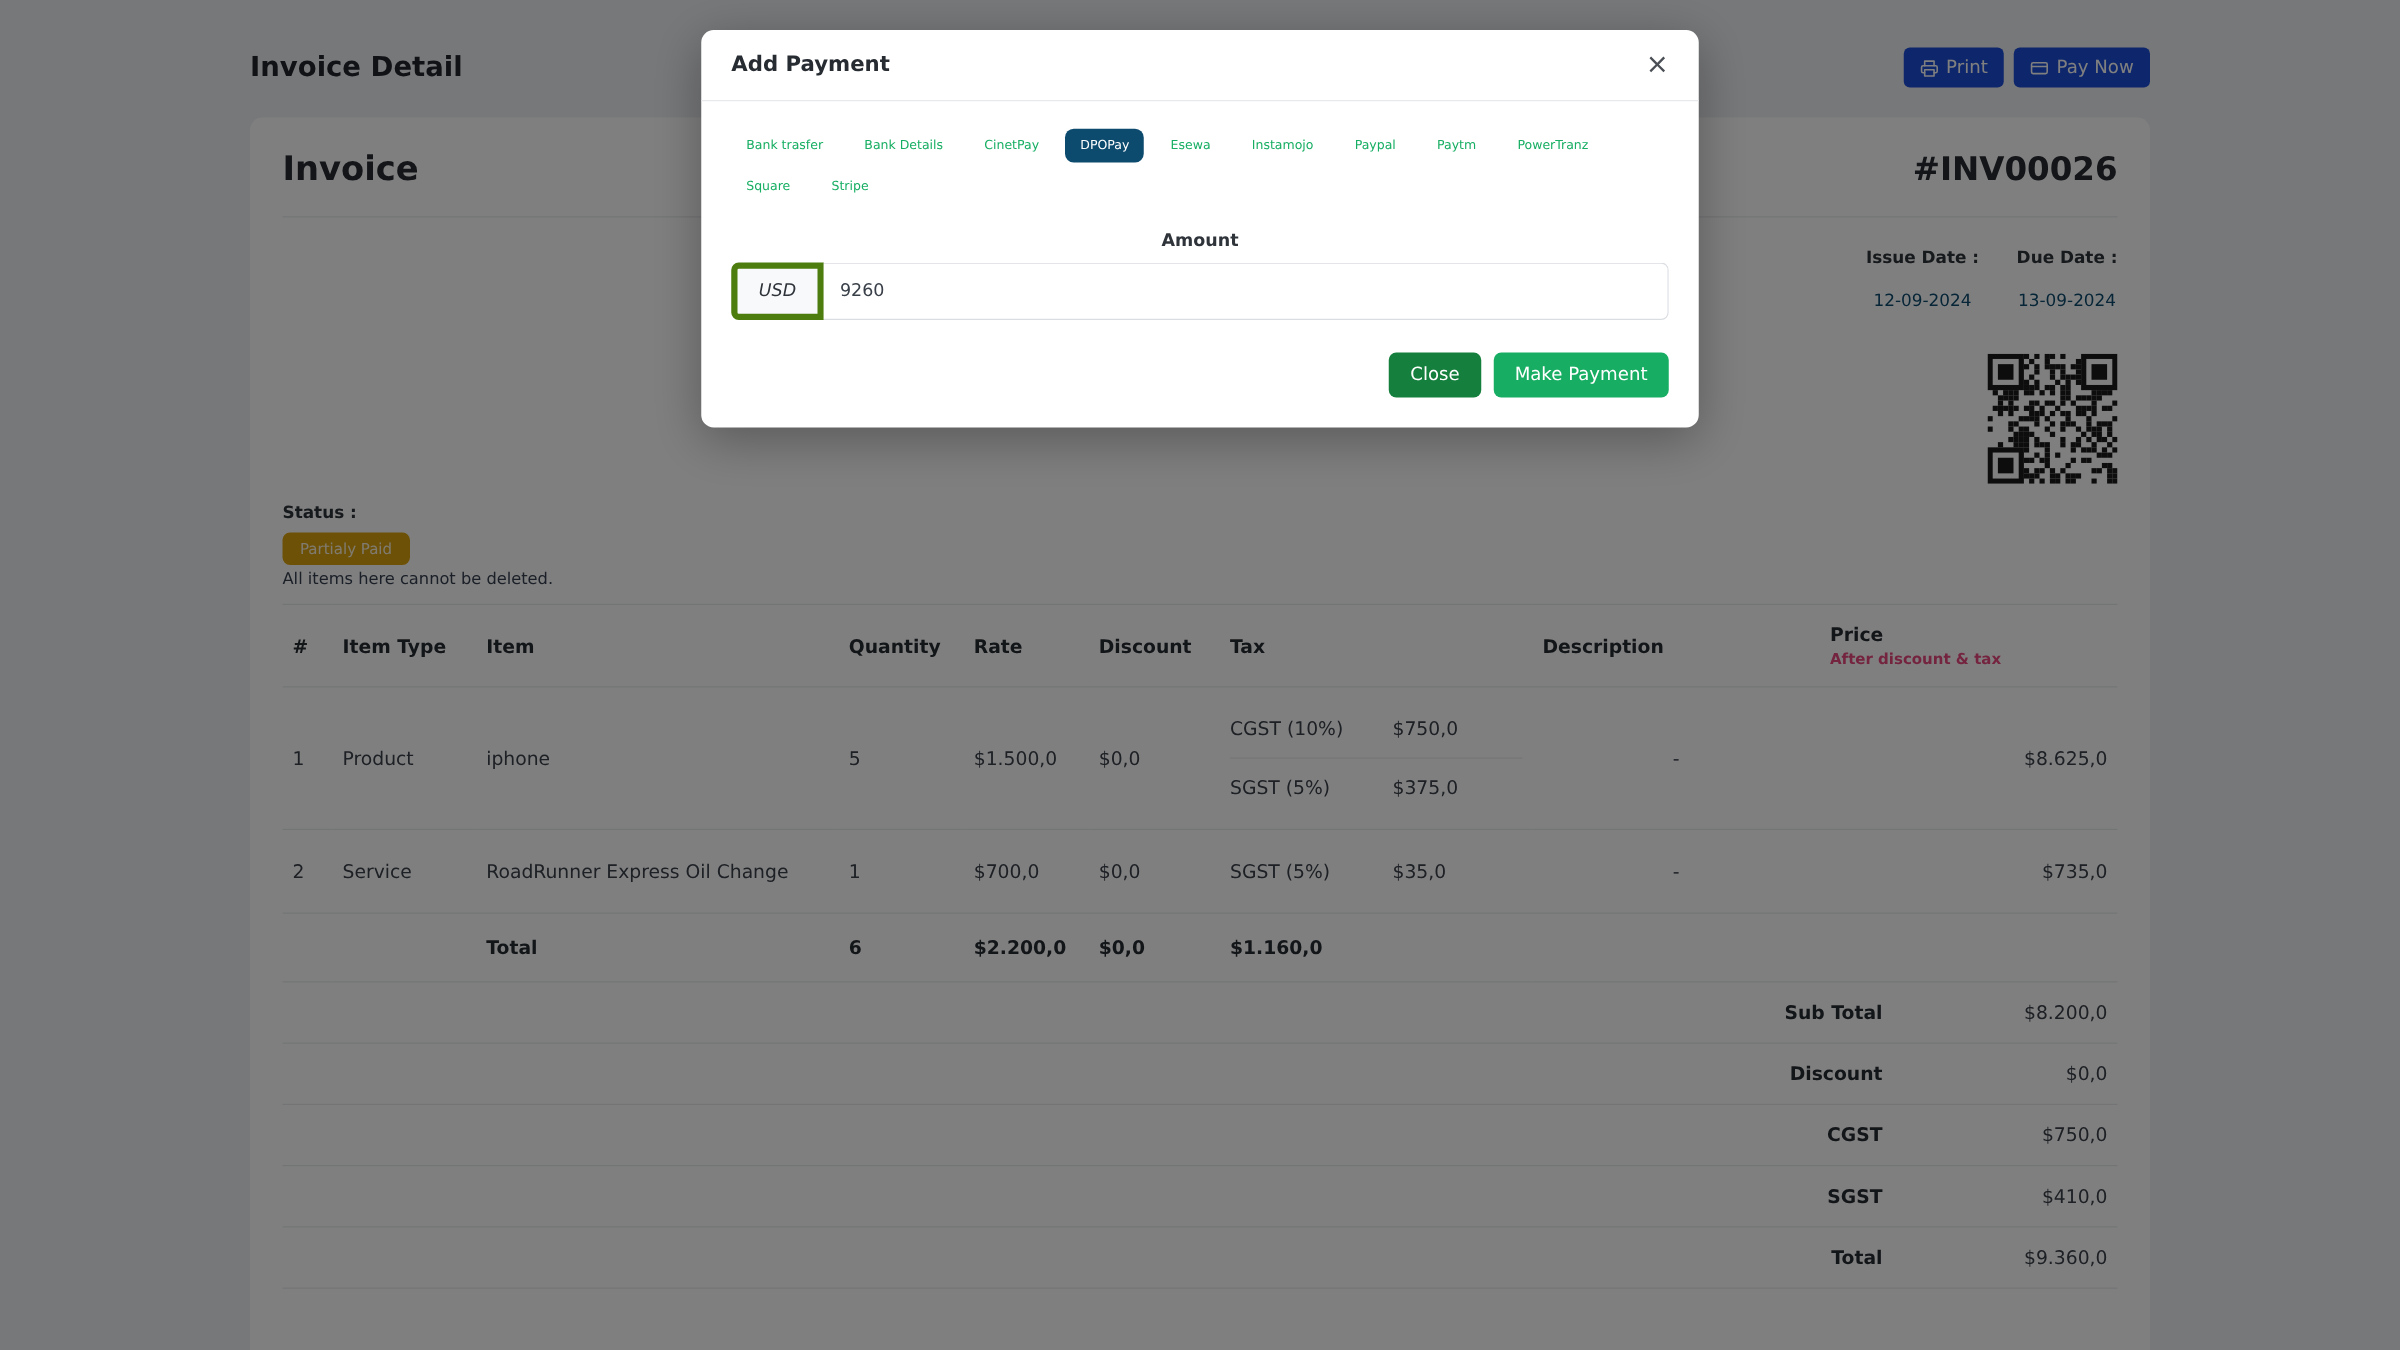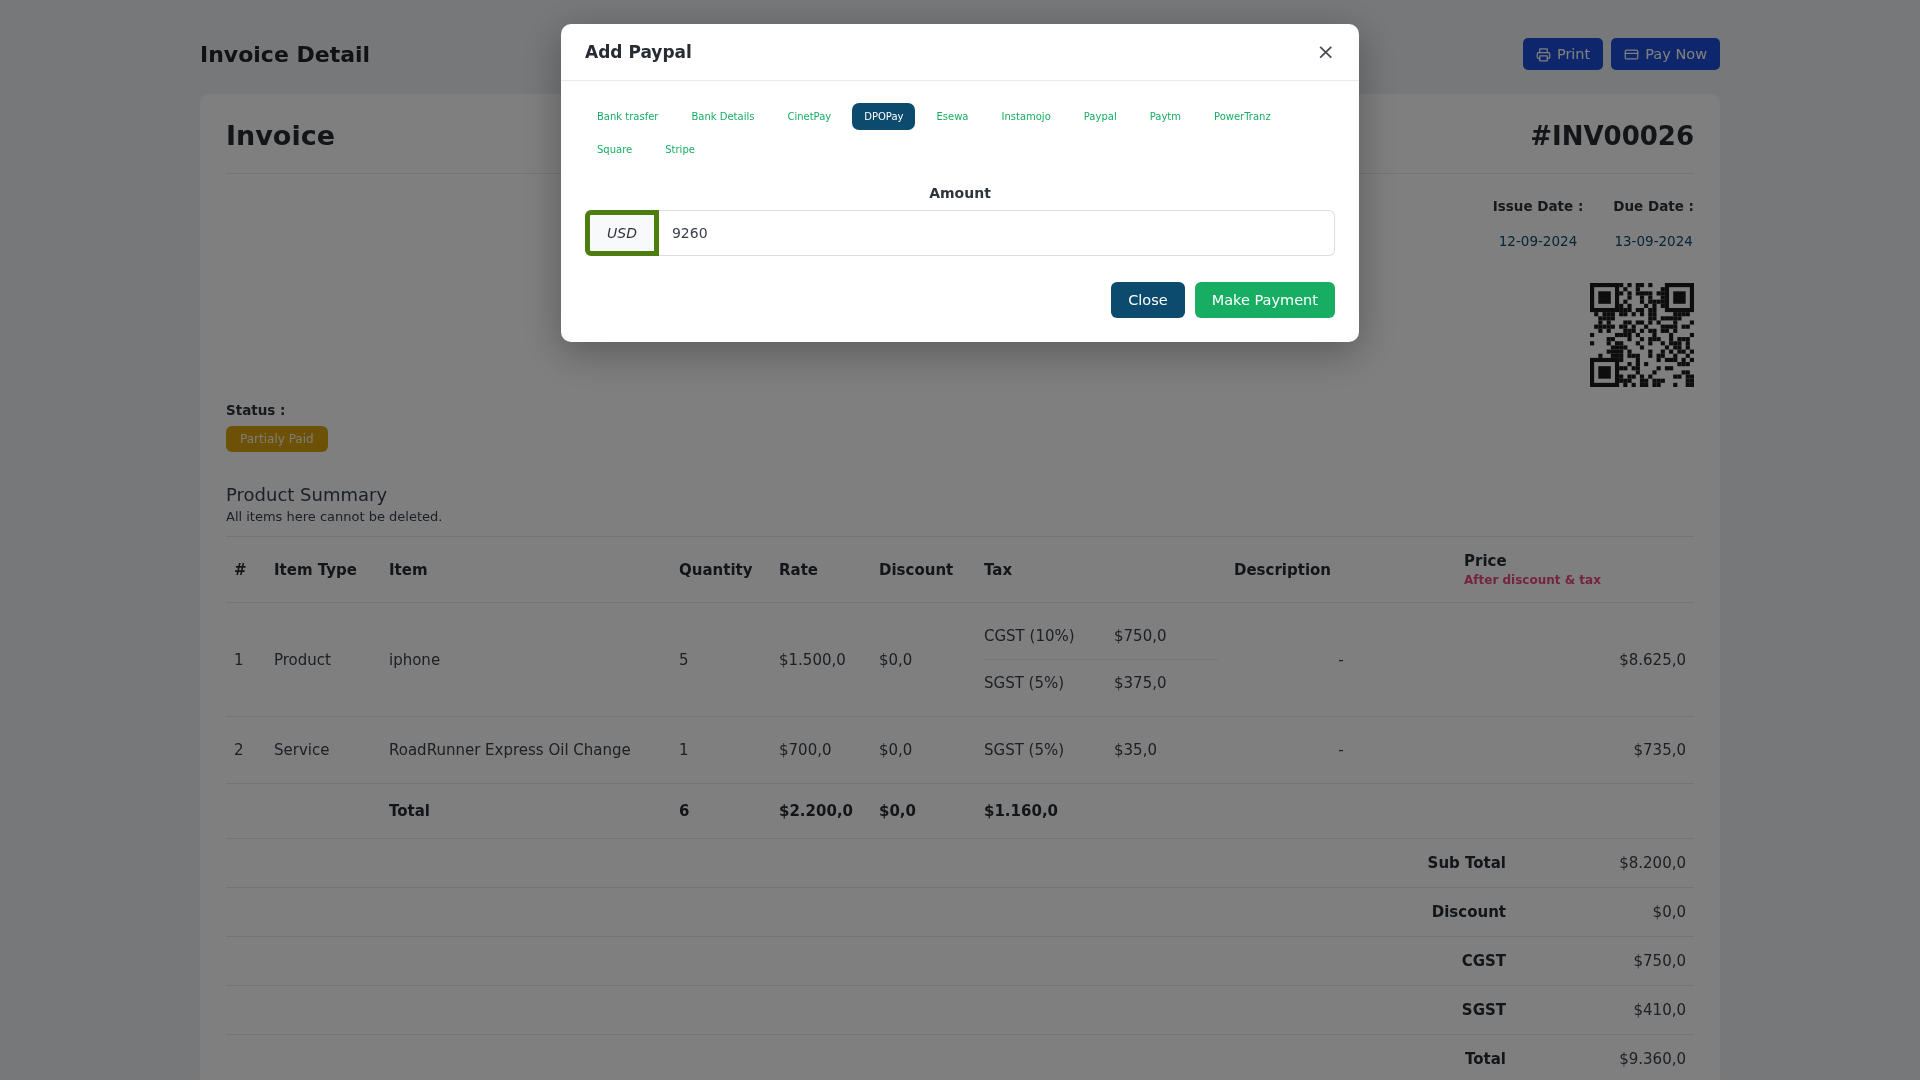--- a/index.html
+++ b/index.html
@@ -108,21 +108,21 @@
   .input-prefix {
     border:5px solid #4d7c0f; background:#f8f9fb; border-radius:6px 0 0 6px;
     padding:10px 17px; font-size:14px; color:#2f343b;font-style:italic;
   }
   .input-group input {
     flex:1; border:1px solid #dadde2; border-left:none; border-radius:0 6px 6px 0;
     padding:10px 13px; font-size:14px; color:#3a4049; font-family:inherit; outline:none;
   }
   .modal-footer { display:flex; justify-content:flex-end; gap:10px; padding:26px 24px 24px; }
   .btn-grey {
-    background:#0c4a6e; color:#fff; border:none; cursor:pointer; font-family:inherit;
+    background:#15803d; color:#fff; border:none; cursor:pointer; font-family:inherit;
     font-size:14.5px; padding:10px 17px; border-radius:6px;
   }
   .btn-pay {
     background:#17ae63; color:#fff; border:none; cursor:pointer; font-family:inherit;
     font-size:14.5px; padding:10px 17px; border-radius:6px;
   }
 </style>
 </head>
 <body>
 
@@ -399,21 +399,20 @@
               <rect x="8.32" y="83.2" width="12.48" height="12.48" fill="#1a1a1a"></rect>
             </svg></div>
       </div>
     </div>
 
     <div class="status-block">
       <div class="status-label">Status :</div>
       <span class="badge-warning">Partialy Paid</span>
     </div>
 
-    <div class="ps-title">Product Summary</div>
     <div class="ps-subtitle">All items here cannot be deleted.</div>
 
     <table class="items">
       <thead>
         <tr>
           <th class="col-num">#</th>
           <th class="col-type">Item Type</th>
           <th class="col-item">Item</th>
           <th class="col-qty">Quantity</th>
           <th class="col-rate">Rate</th>
@@ -506,21 +505,21 @@
 
       </div>
 
   </div>
 </div>
 
 <div class="overlay"></div>
 
 <div class="modal">
   <div class="modal-header">
-    <div class="modal-title">Add Paypal</div>
+    <div class="modal-title">Add Payment</div>
     <button class="modal-close">×</button>
   </div>
   <div class="modal-body">
     <div class="tabs">
 
         <button class="tab">Bank trasfer</button>
 
         <button class="tab">Bank Details</button>
 
         <button class="tab">CinetPay</button>

